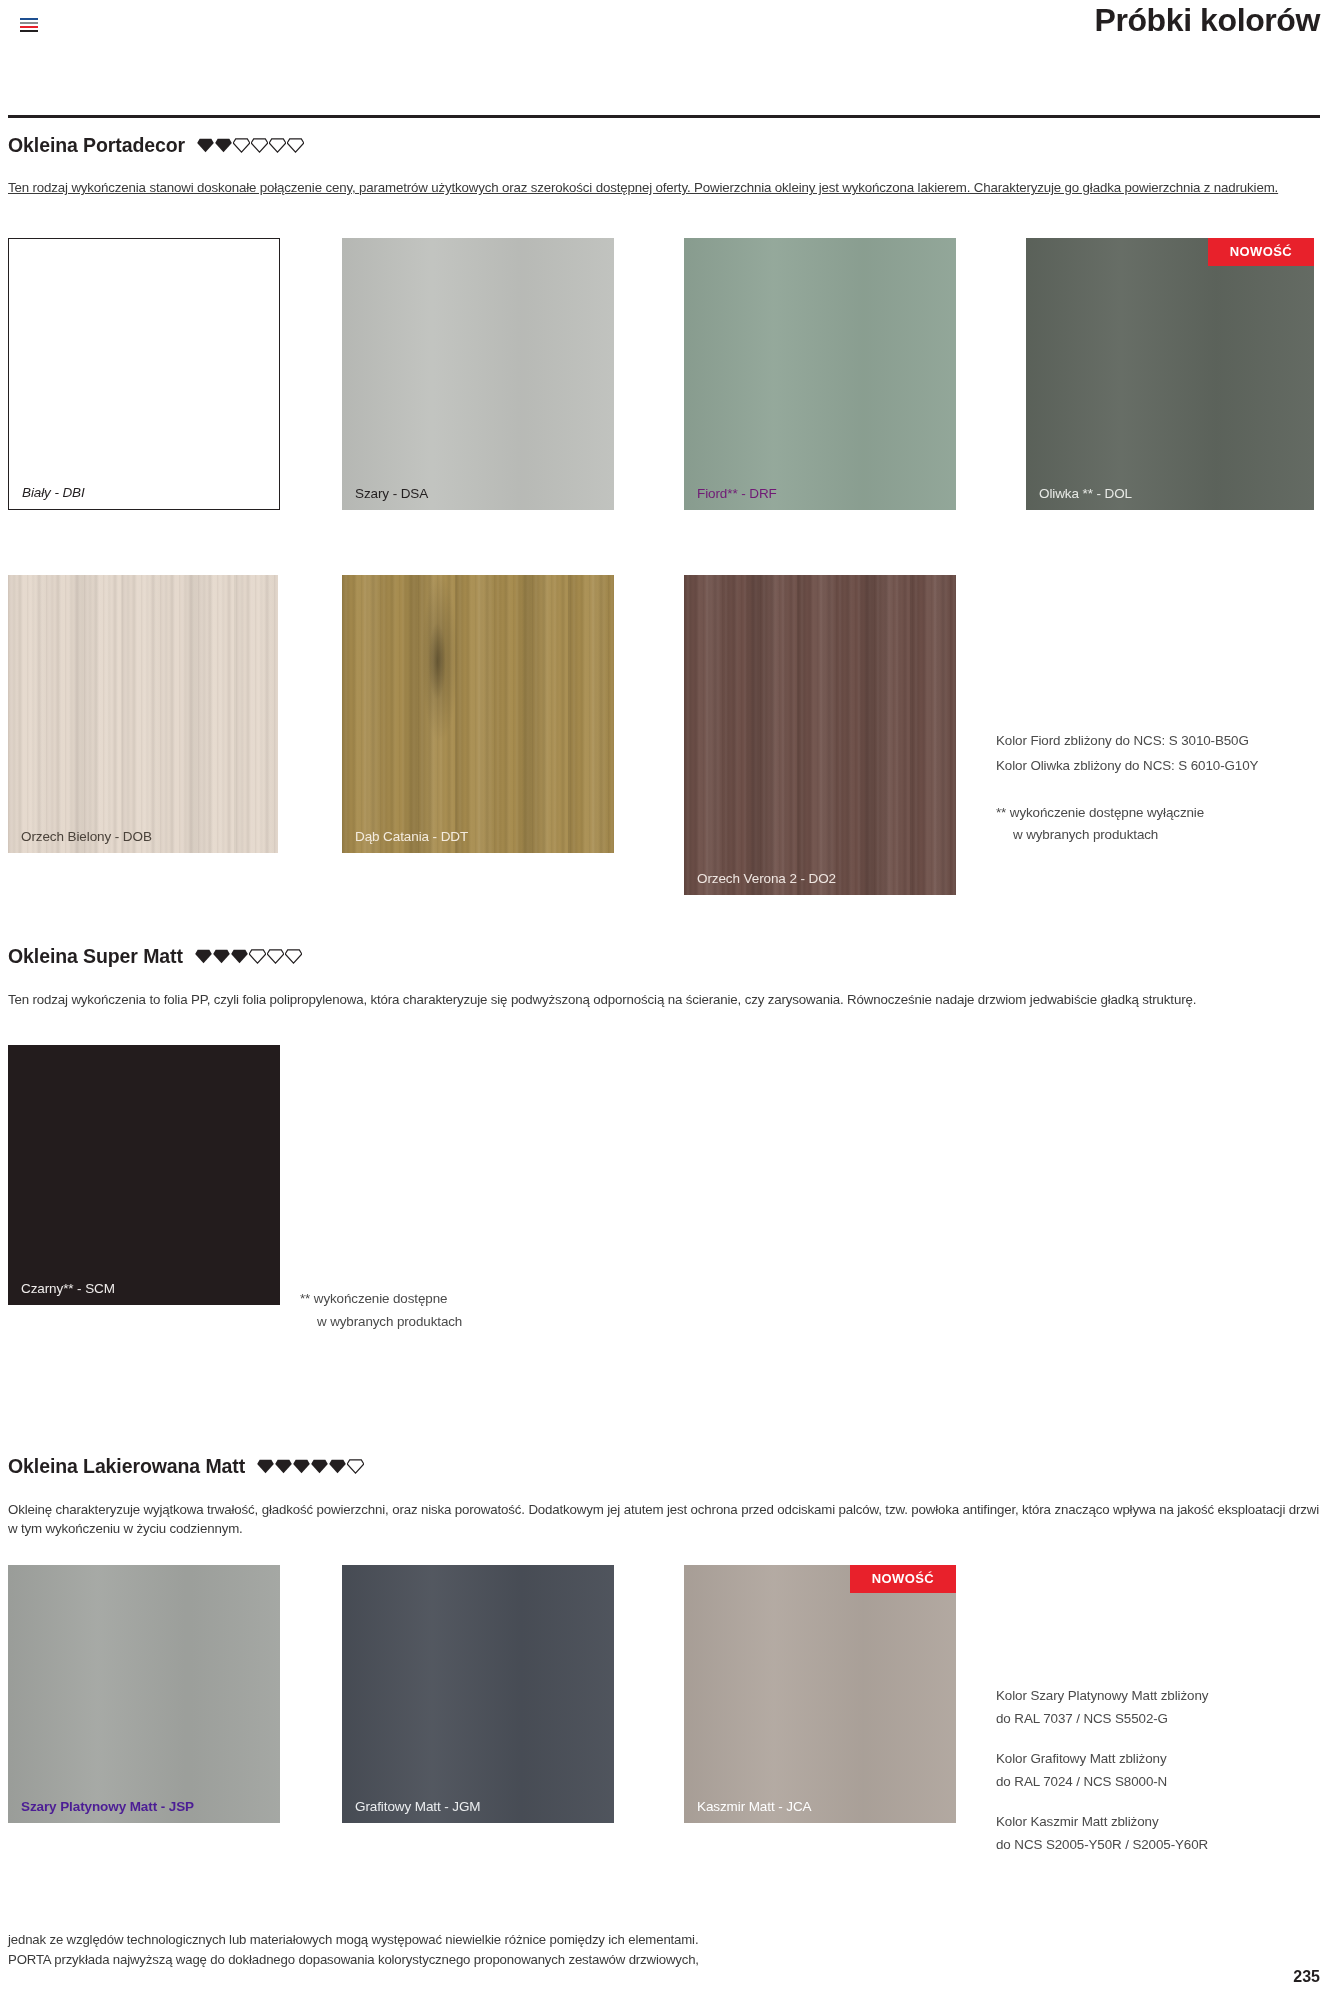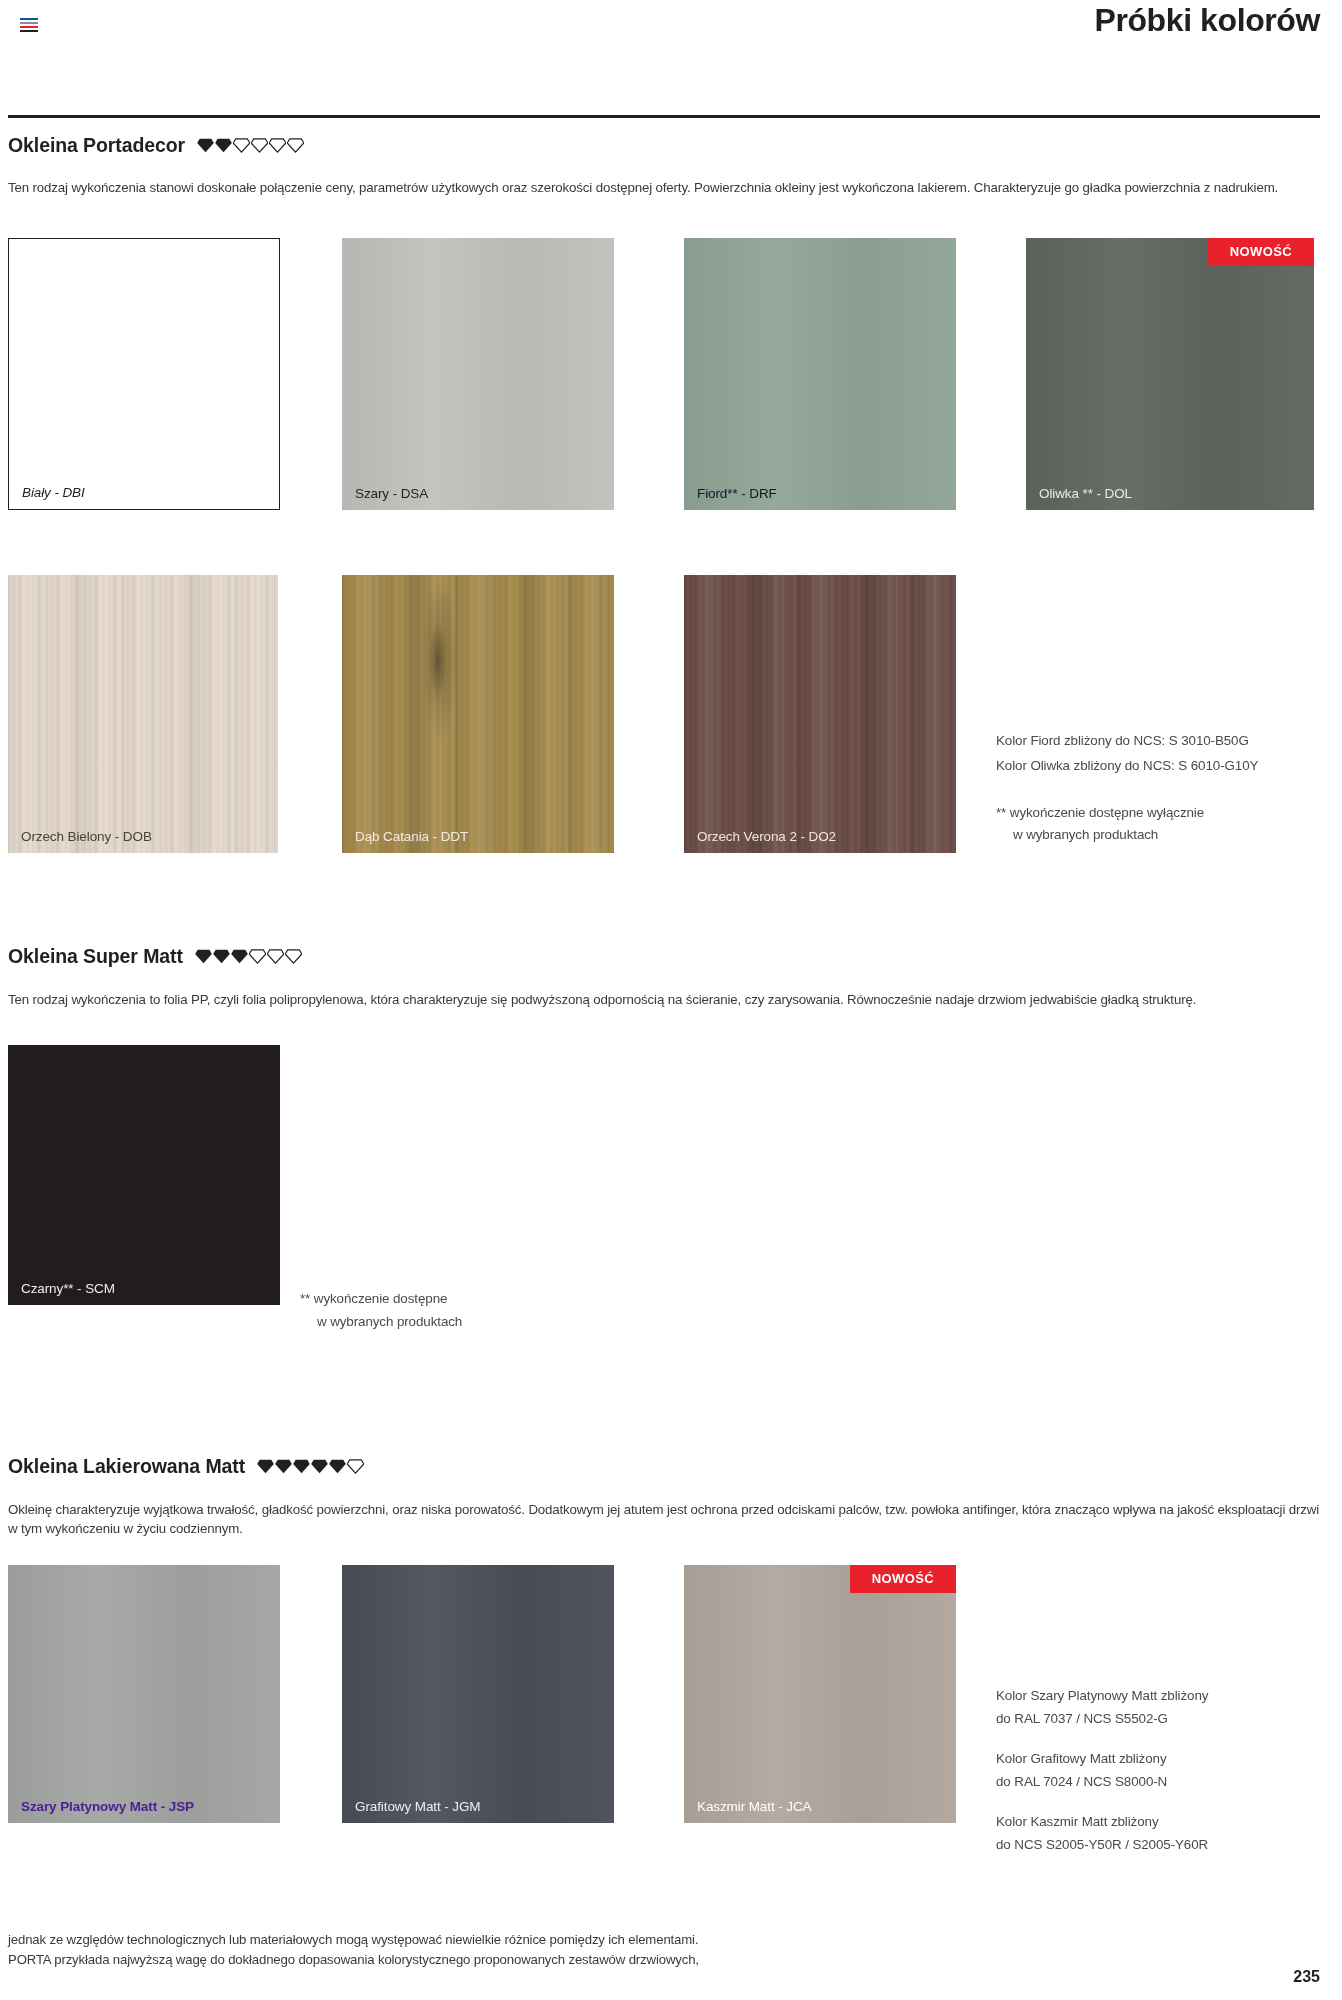--- a/index.html
+++ b/index.html
@@ -240,34 +240,34 @@
             <path d="M3 1h14l3 5-10 11L0 6z" fill="none" stroke="#231f20" stroke-width="1.4"></path>
           </svg>
         </span>
       <span class="gem">
           <svg width="17" height="15" viewBox="0 0 20 18">
             <path d="M3 1h14l3 5-10 11L0 6z" fill="none" stroke="#231f20" stroke-width="1.4"></path>
           </svg>
         </span>
     </span>
   </div>
-  <div class="section-desc" style="top:178px; width:1320px;">Ten rodzaj wykończenia stanowi doskonałe połączenie ceny, parametrów użytkowych oraz szerokości dostępnej oferty. Powierzchnia okleiny jest wykończona lakierem. Charakteryzuje go gładka powierzchnia z nadrukiem.</div>
+  <div class="section-desc" style="top:178px; width:1320px;text-decoration:underline;">Ten rodzaj wykończenia stanowi doskonałe połączenie ceny, parametrów użytkowych oraz szerokości dostępnej oferty. Powierzchnia okleiny jest wykończona lakierem. Charakteryzuje go gładka powierzchnia z nadrukiem.</div>
 
   <div class="swatch bordered" style="left:8px; top:238px; width:272px; height:272px; background:#ffffff;font-style:italic;">
     <span class="label" style="color:#231f20;">Biały - DBI</span>
   </div>
 
   <div class="swatch" style="left:342px; top:238px; width:272px; height:272px; background:#bfc1bd;">
     <div class="shade-soft"></div>
     <span class="label" style="color:#231f20;">Szary - DSA</span>
   </div>
 
   <div class="swatch" style="left:684px; top:238px; width:272px; height:272px; background:#8fa496;">
     <div class="shade-soft"></div>
-    <span class="label" style="color:#0f172a;text-align:right;">Fiord** - DRF</span>
+    <span class="label" style="color:#701a75;text-align:right;">Fiord** - DRF</span>
   </div>
 
   <div class="swatch" style="left:1026px; top:238px; width:288px; height:272px; background:#5f665e;">
     <div class="shade-soft"></div>
     <span class="badge-new">NOWOŚĆ</span>
     <span class="label" style="color:#e8eae6;">Oliwka ** - DOL</span>
   </div>
 
   <div class="swatch" style="left:8px; top:575px; width:270px; height:278px; background:#e5d9cd;">
     <div class="grain fine"></div>
@@ -275,21 +275,21 @@
     <span class="label" style="color:#4a423a;">Orzech Bielony - DOB</span>
   </div>
 
   <div class="swatch" style="left:342px; top:575px; width:272px; height:278px; background:#a78c4e;">
     <div class="grain fine"></div>
     <div class="grain broad"></div>
     <div class="grain knot"></div>
     <span class="label" style="color:#f4ece0;">Dąb Catania - DDT</span>
   </div>
 
-  <div class="swatch" style="left:684px; top:575px; width:272px; height:278px; background:#6d4f48;">
+  <div class="swatch" style="left:684px; top:575px; width:272px; height:320px; background:#6d4f48;">
     <div class="grain fine"></div>
     <div class="grain broad"></div>
     <span class="label" style="color:#efe6e1;">Orzech Verona 2 - DO2</span>
   </div>
 
   <div class="note" style="left:996px; top:730px; width:340px;">Kolor Fiord zbliżony do NCS: S 3010-B50G</div>
   <div class="note" style="left:996px; top:755px; width:340px;">Kolor Oliwka zbliżony do NCS: S 6010-G10Y</div>
   <div class="note" style="left:996px; top:802px; width:340px;">** wykończenie dostępne wyłącznie</div>
   <div class="note" style="left:1013px; top:824px; width:340px;">w wybranych produktach</div>
 

